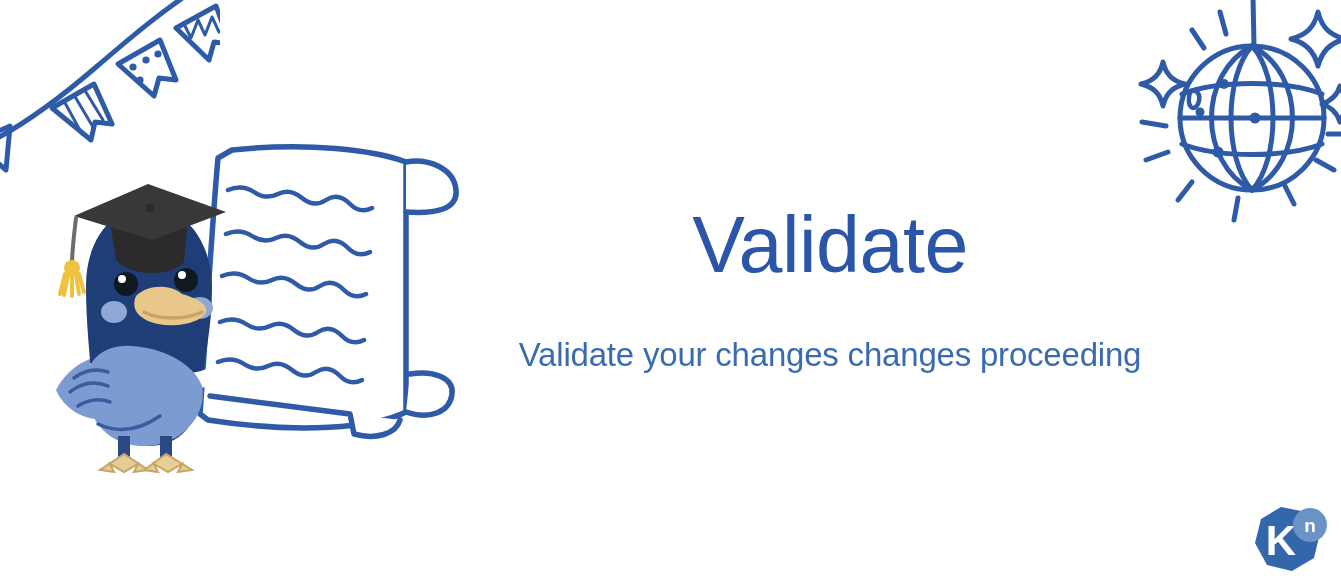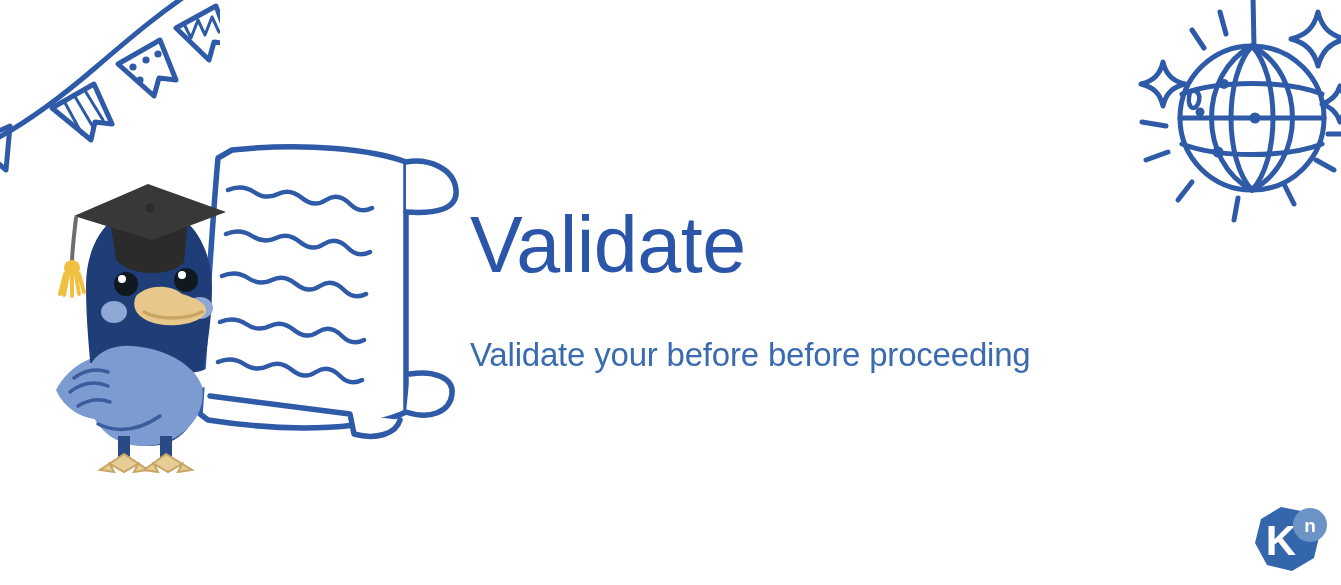--- a/index.html
+++ b/index.html
@@ -48,20 +48,21 @@
     width: 200px;
     height: 296px;
   }
 
   
   #text-block {
     position: absolute;
     left: 470px;
     top: 205px;
     width: 720px;
+    text-align: center;
   }
   #page-title {
     font-family: "Liberation Sans", sans-serif;
     font-size: 79px;
     font-weight: 400;
     line-height: 1.0;
     letter-spacing: -0.5px;
     color: #2a55a8;
     margin: 0;
     white-space: nowrap;
@@ -239,21 +240,21 @@
     <path d="M 96 6 L 174 34 L 100 62 L 22 38 Z" fill="#383838"></path>
     <circle cx="98" cy="30" r="4.5" fill="#2b2b2b"></circle>
 
     <path d="M 24 40 C 22 58 20 72 20 86" fill="none" stroke="#6d6d6d" stroke-width="4" stroke-linecap="round"></path>
     <circle cx="20" cy="90" r="8" fill="#f0c040"></circle>
     <path d="M 13 96 L 8 116 M 20 98 L 20 118 M 27 96 L 32 114 M 16 97 L 12 117 M 24 97 L 27 116" fill="none" stroke="#f0c040" stroke-width="4" stroke-linecap="round"></path>
   </svg>
 
   <div id="text-block">
     <h1 id="page-title">Validate</h1>
-    <p id="page-subtitle">Validate your before before proceeding</p>
+    <p id="page-subtitle">Validate your changes changes proceeding</p>
   </div>
 
   <svg id="brand-logo" viewBox="0 0 82 76">
 
     <polygon points="33,4 58,9 72,30 66,55 44,68 19,62 7,40 13,16" fill="#3366aa"></polygon>
     <text x="33" y="52" text-anchor="middle" font-family="Liberation Sans, sans-serif" font-size="42" font-weight="700" fill="#ffffff">K</text>
 
     <circle cx="62" cy="22" r="17" fill="#6b93c5"></circle>
     <text x="62" y="29" text-anchor="middle" font-family="Liberation Sans, sans-serif" font-size="19" font-weight="700" fill="#ffffff">n</text>
   </svg>

